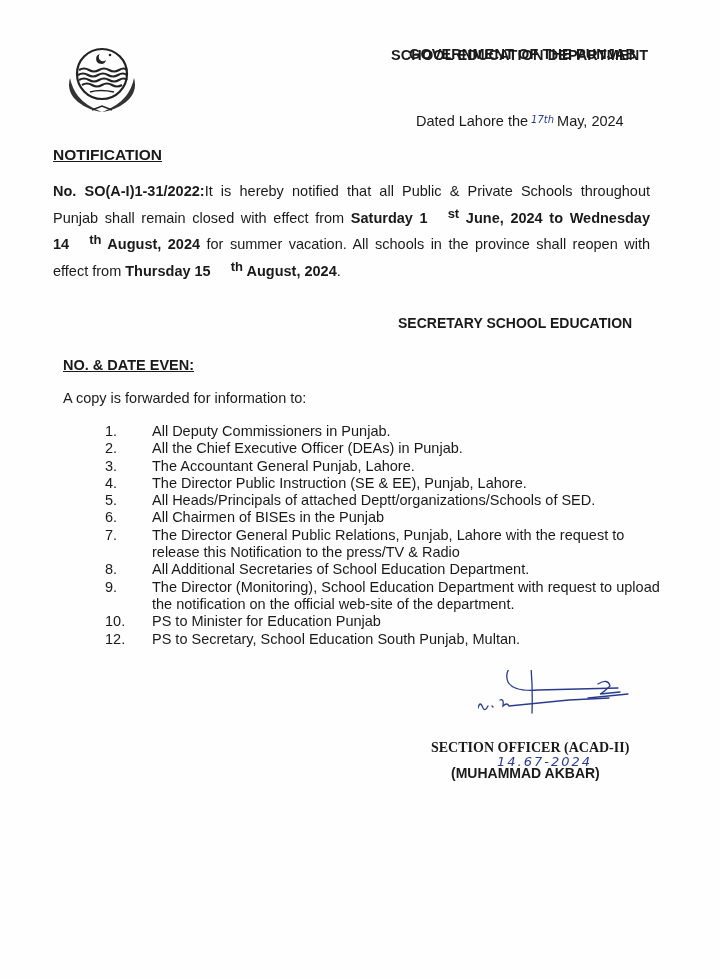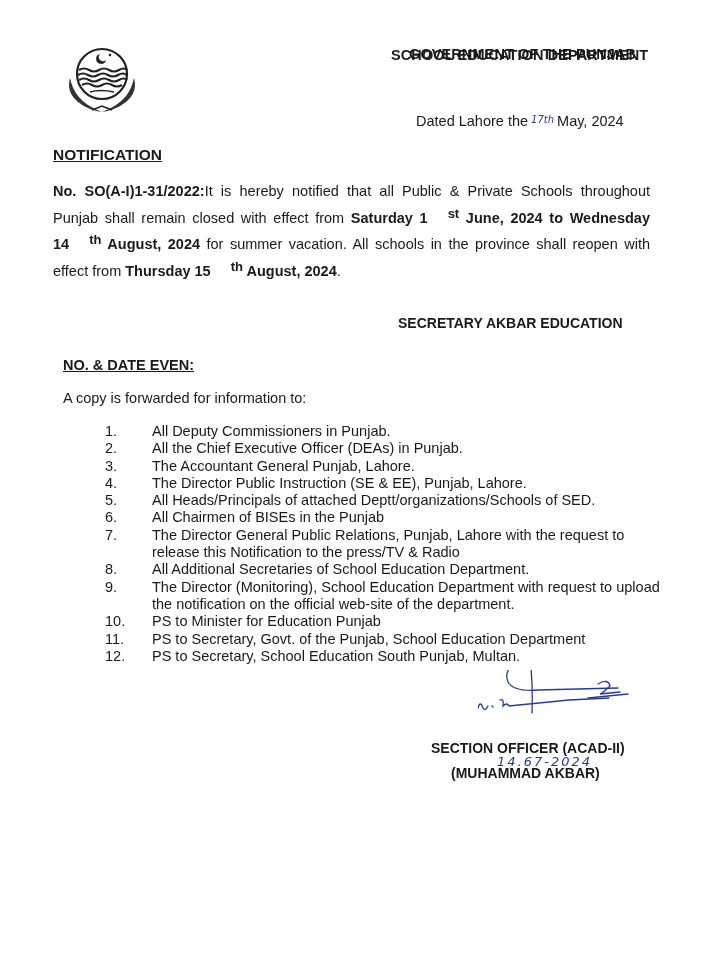--- a/index.html
+++ b/index.html
@@ -24,21 +24,21 @@
     #ref-no { font-weight: bold; }
     #secretary { left: 398px; top: 315px; font-weight: bold; font-size: 14px; white-space: nowrap; }
     #nodate { left: 63px; top: 357px; font-size: 14.5px; font-weight: bold; text-decoration: underline; white-space: nowrap; }
     #copy-intro { left: 63px; top: 390px; font-size: 14.5px; white-space: nowrap; }
     #dist-list { left: 105px; top: 423px; width: 560px; margin: 0; padding: 0; list-style: none; font-size: 14.5px; line-height: 17.3px; }
     #dist-list li { display: flex; }
     .num { width: 47px; flex: none; }
     .txt { flex: 1; }
     #signature { left: 478px; top: 670px; width: 170px; height: 55px; }
     #officer-name { left: 451px; top: 724px; font-weight: bold; font-size: 14px; white-space: nowrap; margin-top: 41px; }
-    #officer-title { left: 431px; top: 740px; font-weight: bold; font-size: 14px; white-space: nowrap; }
+    #officer-title { left: 431px; top: 740px; font-weight: bold; font-size: 14px; white-space: nowrap; font-family: Liberation Serif, serif; }
     #sign-date { left: 497px; top: 754px; font-size: 13px; letter-spacing: 2px; }
   </style>
 </head>
 <body>
 
 <svg id="emblem" class="abs" viewBox="0 0 80 80">
   <circle cx="40" cy="34" r="25" fill="none" stroke="#222" stroke-width="2.2"></circle>
   <path d="M38 14 a5 5 0 1 0 6 6 a4 4 0 1 1 -6 -6z" fill="#222"></path>
   <circle cx="48" cy="15" r="1.3" fill="#222"></circle>
   <g fill="none" stroke="#222" stroke-width="2.2">
@@ -61,21 +61,21 @@
 <div id="dated" class="abs">
   <span>Dated Lahore the</span><span class="hand">17th</span><span>May, 2024</span>
 </div>
 
 <div id="notif-title" class="abs">NOTIFICATION</div>
 
 <div id="body-para" class="abs">
   <b id="ref-no">No. SO(A-I)1-31/2022:</b><span>It is hereby notified that all Public &amp; Private Schools throughout Punjab shall remain closed with effect from </span><b><span>Saturday 1</span><sup>st</sup><span> June, 2024 to Wednesday </span></b><b><span>14</span><sup>th</sup><span> August, 2024</span></b><span> for summer vacation. All schools in the province shall reopen with effect from </span><b><span>Thursday 15</span><sup>th</sup><span> August, 2024</span></b><span>.</span>
 </div>
 
-<div id="secretary" class="abs">SECRETARY AKBAR EDUCATION</div>
+<div id="secretary" class="abs">SECRETARY SCHOOL EDUCATION</div>
 
 <div id="nodate" class="abs">NO. &amp; DATE EVEN:</div>
 <div id="copy-intro" class="abs">A copy is forwarded for information to:</div>
 
 <ol id="dist-list" class="abs">
     <li>
       <span class="num">1.</span>
       <span class="txt">All Deputy Commissioners in Punjab.</span>
     </li>
     <li>
@@ -108,24 +108,20 @@
     </li>
     <li>
       <span class="num">9.</span>
       <span class="txt">The Director (Monitoring), School Education Department with request to upload the notification on the official web-site of the department.</span>
     </li>
     <li>
       <span class="num">10.</span>
       <span class="txt">PS to Minister for Education Punjab</span>
     </li>
     <li>
-      <span class="num">11.</span>
-      <span class="txt">PS to Secretary, Govt. of the Punjab, School Education Department</span>
-    </li>
-    <li>
       <span class="num">12.</span>
       <span class="txt">PS to Secretary, School Education South Punjab, Multan.</span>
     </li>
   </ol>
 
 <svg id="signature" class="abs" viewBox="0 0 170 55">
   <g fill="none" stroke="#2a3b8f" stroke-width="1.3" stroke-linecap="round">
     <path d="M40 -10 q-15 10 -10 22 q6 10 30 8 l80 -2"></path>
     <path d="M52 -12 q3 25 2 55"></path>
     <path d="M0 38 q2 -8 5 0 q2 4 5 -2 M14 36 l1 1 M22 30 q4 -2 3 6 q4 -4 6 0 l60 -6 l40 -2"></path>

